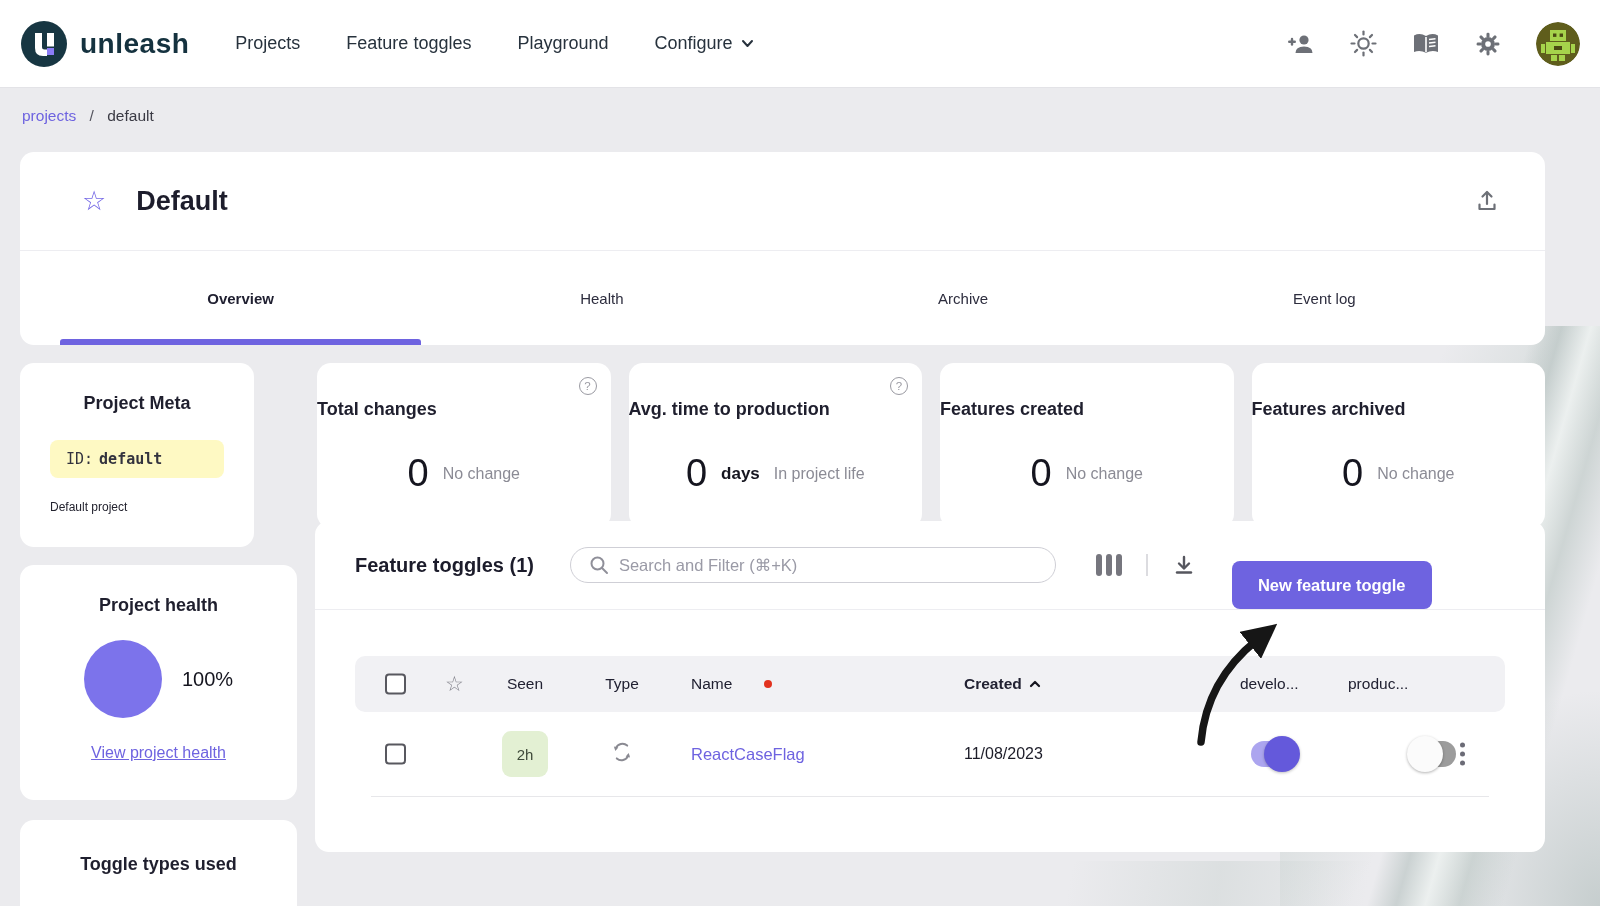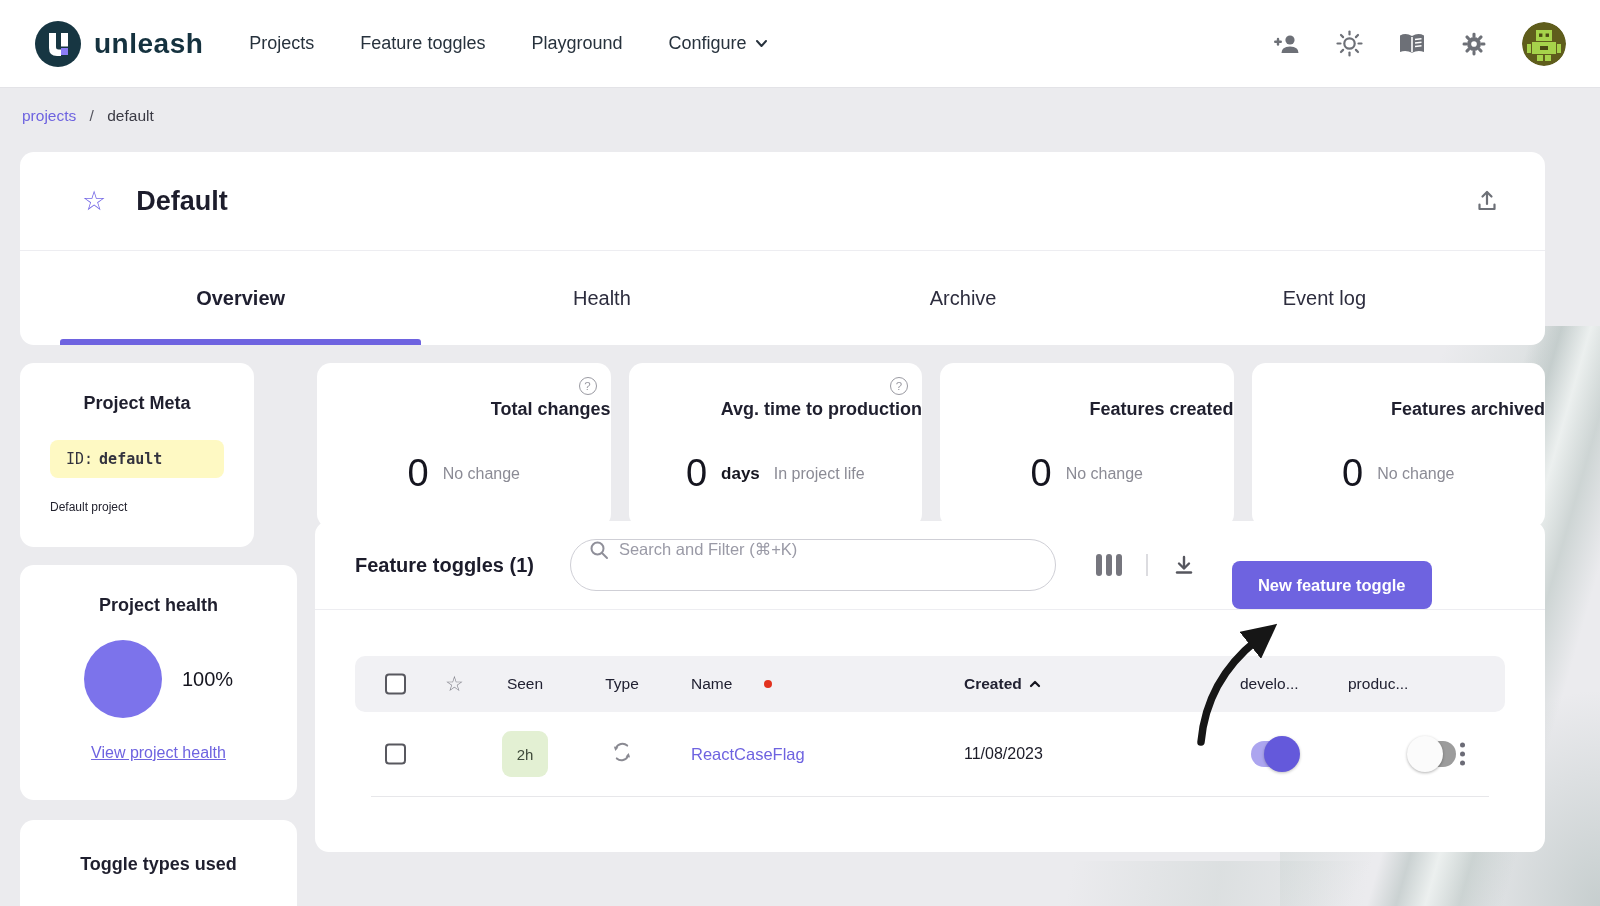--- a/index.html
+++ b/index.html
@@ -11,21 +11,21 @@
     background:
       linear-gradient(106deg, rgba(235,235,238,0) 52%, rgba(176,189,187,.55) 58%, rgba(236,240,239,.95) 64%, rgba(186,198,195,.6) 71%, rgba(235,235,238,0) 80%),
       linear-gradient(118deg, rgba(235,235,238,0) 28%, rgba(203,212,210,.45) 44%, rgba(235,235,238,0) 60%),
       radial-gradient(220px 300px at 100% 100%, rgba(168,182,180,.55), rgba(235,235,238,0) 72%);
   }
   .marble2 { position:absolute; right:150px; bottom:0; width:420px; height:45px; z-index:0;
     background:linear-gradient(100deg, rgba(235,235,238,0) 10%, rgba(197,206,204,.4) 45%, rgba(235,235,238,0) 80%); }
 
   
   .navbar { position:absolute; top:0; left:0; right:0; height:88px; background:#ffffff;
-    border-bottom:1px solid #e3e3e7; display:flex; align-items:center; padding:0 34px; z-index:5; }
+    border-bottom:1px solid #e3e3e7; display:flex; align-items:center; padding:0 20px; z-index:5; }
   .brand { display:flex; align-items:center; gap:12px; cursor:pointer; }
   .brand-name { font-size:28px; font-weight:700; color:#15323f; letter-spacing:.5px; }
   .nav-links { display:flex; gap:46px; margin-left:46px; }
   .nav-link { font-size:18px; color:#27323d; background:none; border:none; font-family:inherit; cursor:pointer;
     display:flex; align-items:center; gap:8px; }
   .nav-icons { margin-left:auto; display:flex; align-items:center; gap:35px; }
   .icon-btn { background:none; border:none; cursor:pointer; display:flex; align-items:center; }
   .avatar-btn { width:44px; height:44px; border-radius:50%; overflow:hidden; border:none; padding:0; cursor:pointer; }
 
   
@@ -37,38 +37,38 @@
   .card { position:absolute; background:#fff; border-radius:14px; z-index:1; }
 
   
   .project-card { left:20px; top:152px; width:1525px; height:193px; }
   .project-head { height:98px; display:flex; align-items:center; padding:0 46px 0 62px; }
   .fav-star { font-size:27px; color:#7468e6; background:none; border:none; cursor:pointer; line-height:1; }
   .project-title { font-size:27px; font-weight:700; color:#1d1d2c; margin-left:30px; }
   .head-upload { margin-left:auto; }
   .tabs { position:absolute; left:0; right:0; bottom:0; height:95px; border-top:1px solid #ededf1;
     display:flex; padding:0 40px; }
-  .tab { flex:1; display:flex; align-items:center; justify-content:center; font-size:20px; color:#2d2d3e;
+  .tab { flex:1; display:flex; align-items:center; justify-content:center; font-size:15px; color:#2d2d3e;
     background:none; border:none; font-family:inherit; cursor:pointer; position:relative; }
   .tab.active { font-weight:700; color:#1f1f30; }
   .tab.active::after { content:""; position:absolute; left:0; right:0; bottom:0; height:6px;
     background:#6E63E0; border-radius:3px 3px 0 0; }
 
   
   .meta-card { left:20px; top:363px; width:234px; height:184px; padding:30px 30px 0; }
   .card-title { font-size:18px; font-weight:700; color:#1f1f2e; text-align:center; }
   .id-box { margin-top:26px; background:#fef9c3; border-radius:8px; height:38px; display:flex;
     align-items:center; padding:0 16px; font-family:"DejaVu Sans Mono", monospace; font-size:15px; color:#33333e; }
   .id-box b { font-weight:700; margin-left:6px; }
   .meta-desc { margin-top:22px; font-size:12px; color:#23232f; }
 
   
   .stats-row { position:absolute; left:317px; top:363px; width:1228px; display:flex; gap:18px; z-index:1; }
   .stat-card { flex:1; height:165px; background:#fff; border-radius:14px; position:relative; padding-top:36px; }
-  .stat-title { font-size:18px; font-weight:700; color:#1f1f2e; text-align:right; }
+  .stat-title { font-size:18px; font-weight:700; color:#1f1f2e; text-align:left; }
   .stat-value-row { display:flex; align-items:center; justify-content:center; gap:14px; margin-top:32px; }
   .stat-value { font-size:38px; color:#15151f; }
   .stat-unit { font-size:17px; font-weight:700; color:#15151f; }
   .stat-note { font-size:16px; color:#8b8b95; }
   .help-dot { position:absolute; top:14px; right:14px; width:18px; height:18px; border-radius:50%;
     border:1.6px solid #9a9aa2; color:#9a9aa2; font-size:11.5px; display:flex; align-items:center;
     justify-content:center; background:none; cursor:pointer; font-family:inherit; }
 
   
   .health-card { left:20px; top:565px; width:277px; height:235px; padding-top:30px; }
@@ -77,22 +77,22 @@
   .health-pct { font-size:20px; color:#15151f;text-align:right; }
   .health-link { display:block; text-align:center; margin-top:26px; font-size:16px; color:#6E63E0; }
 
   
   .types-card { left:20px; top:820px; width:277px; height:120px; padding-top:34px; }
 
   
   .panel { left:315px; top:521px; width:1230px; height:331px; }
   .panel-header { height:89px; display:flex; align-items:center; padding:0 40px; border-bottom:1px solid #ededf1; }
   .panel-title { font-size:20px; font-weight:700; color:#1c1c2b; white-space:nowrap; }
-  .search-box { margin-left:36px; width:486px; height:52px; border:1.5px solid #cfcfd6; border-radius:26px;
-    display:flex; align-items:flex-start; padding:0 18px; gap:10px; background:#fff; }
+  .search-box { margin-left:36px; width:486px; height:36px; border:1.5px solid #cfcfd6; border-radius:26px;
+    display:flex; align-items:center; padding:0 18px; gap:10px; background:#fff; }
   .search-box input { border:none; outline:none; flex:1; font-size:16.5px; font-family:inherit; color:#33333e; background:transparent; }
   .search-box input::placeholder { color:#9a9aa6; }
   .cols-icon { margin-left:40px; display:flex; gap:4px; background:none; border:none; cursor:pointer; }
   .cols-icon i { width:6px; height:22px; border-radius:3px; background:#76767e; }
   .vdiv { width:2px; height:22px; background:#dcdce0; margin:0 24px; }
   .primary-btn { margin-left:36px; height:48px; padding:0 26px; border:none; border-radius:8px;
     background:#6E63E0; color:#fff; font-size:16.5px; font-weight:700; font-family:inherit; cursor:pointer;margin-top:40px; }
 
   .table-area { position:absolute; left:40px; top:135px; width:1150px; }
   .thead { position:relative; height:56px; background:#f1f1f4; border-radius:10px; font-size:15.5px; color:#212132; }

